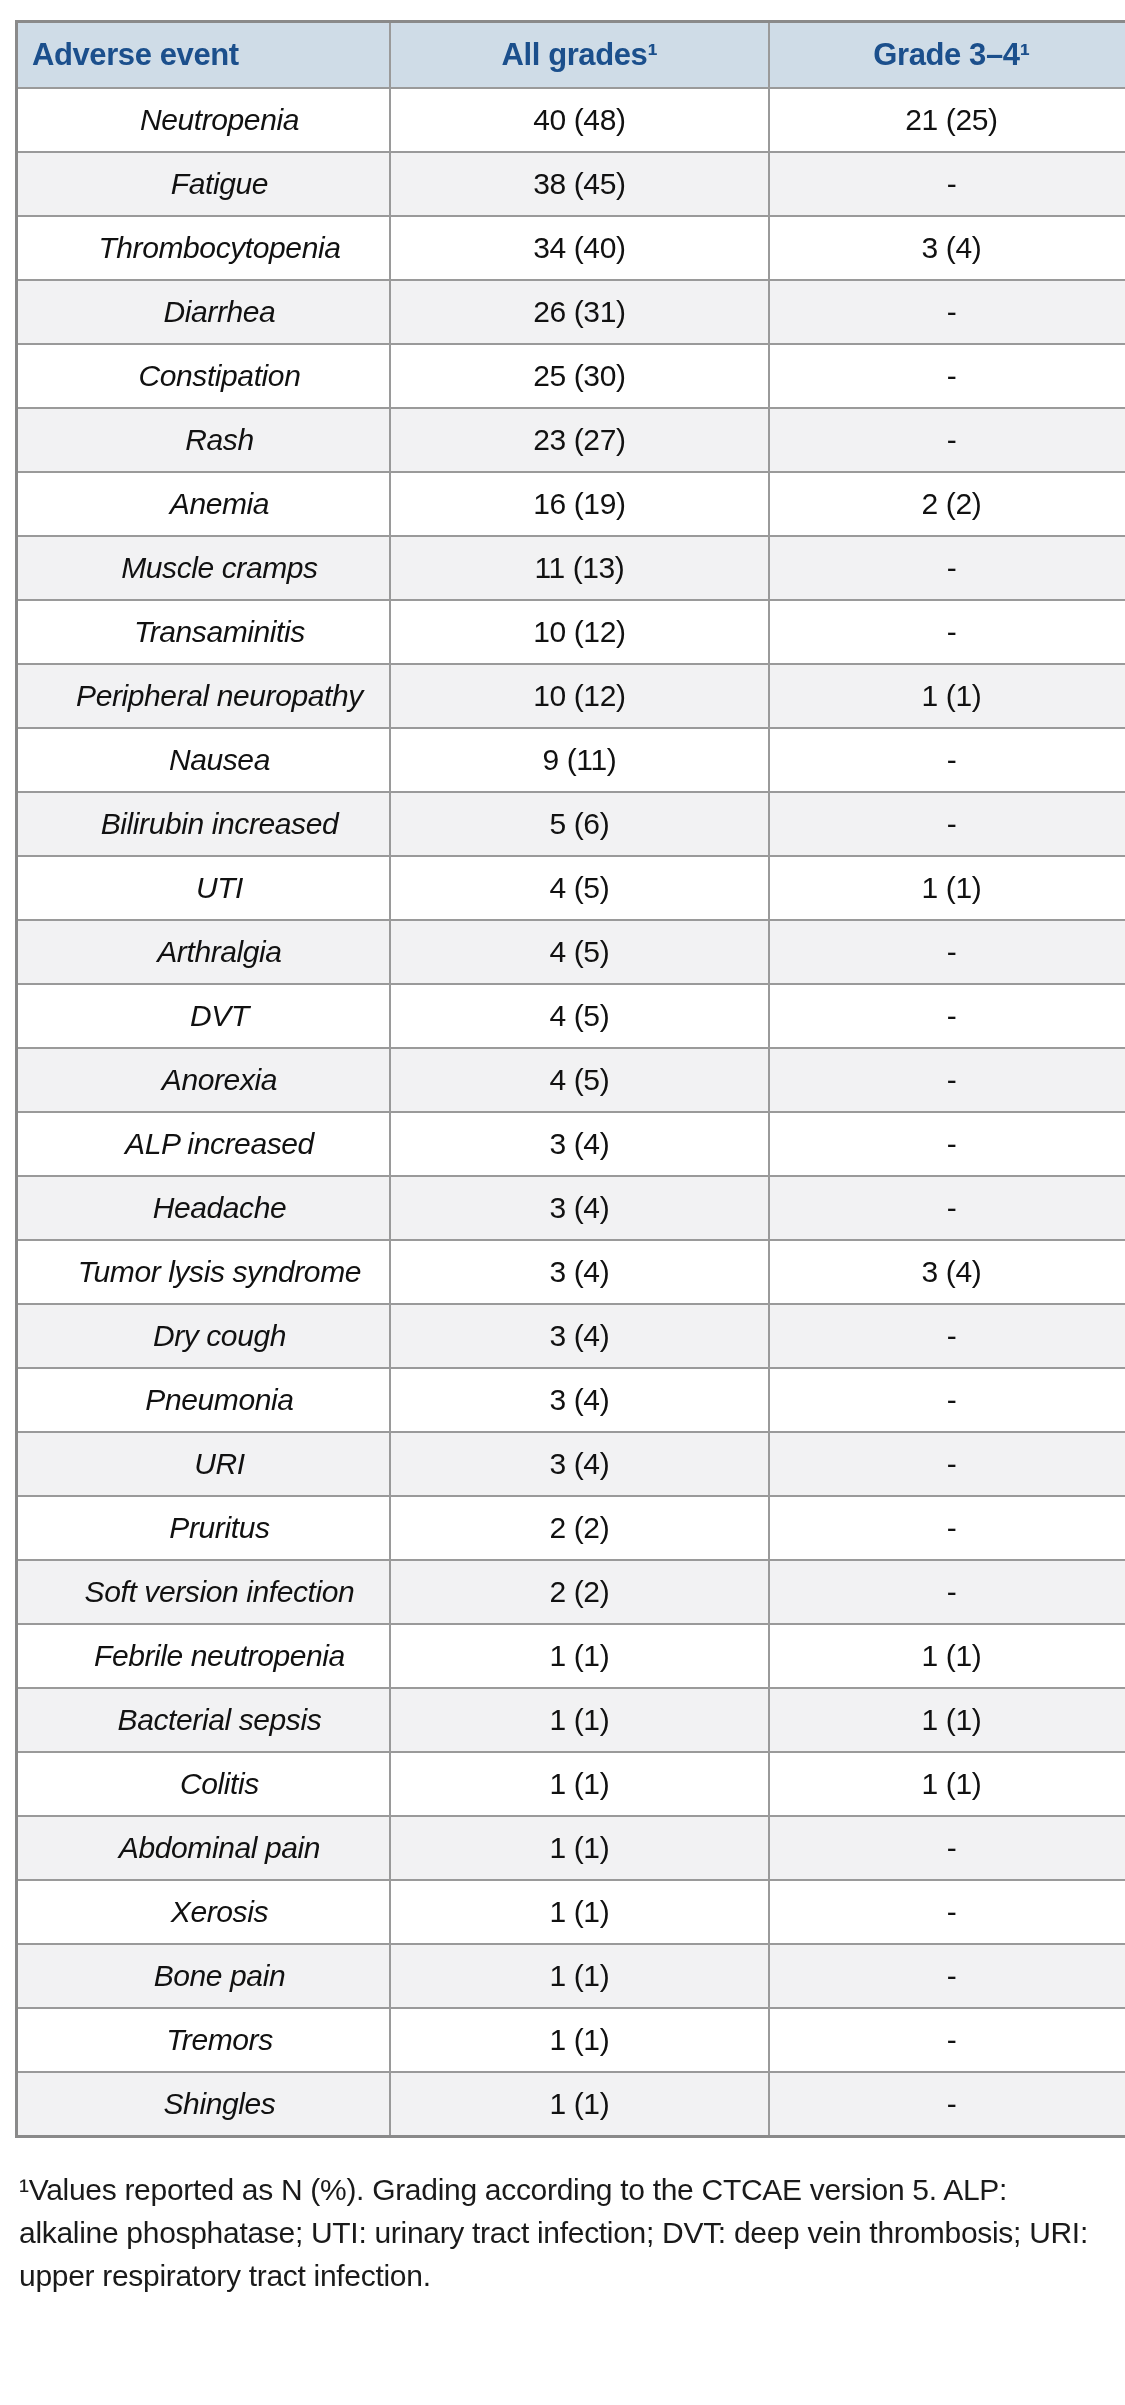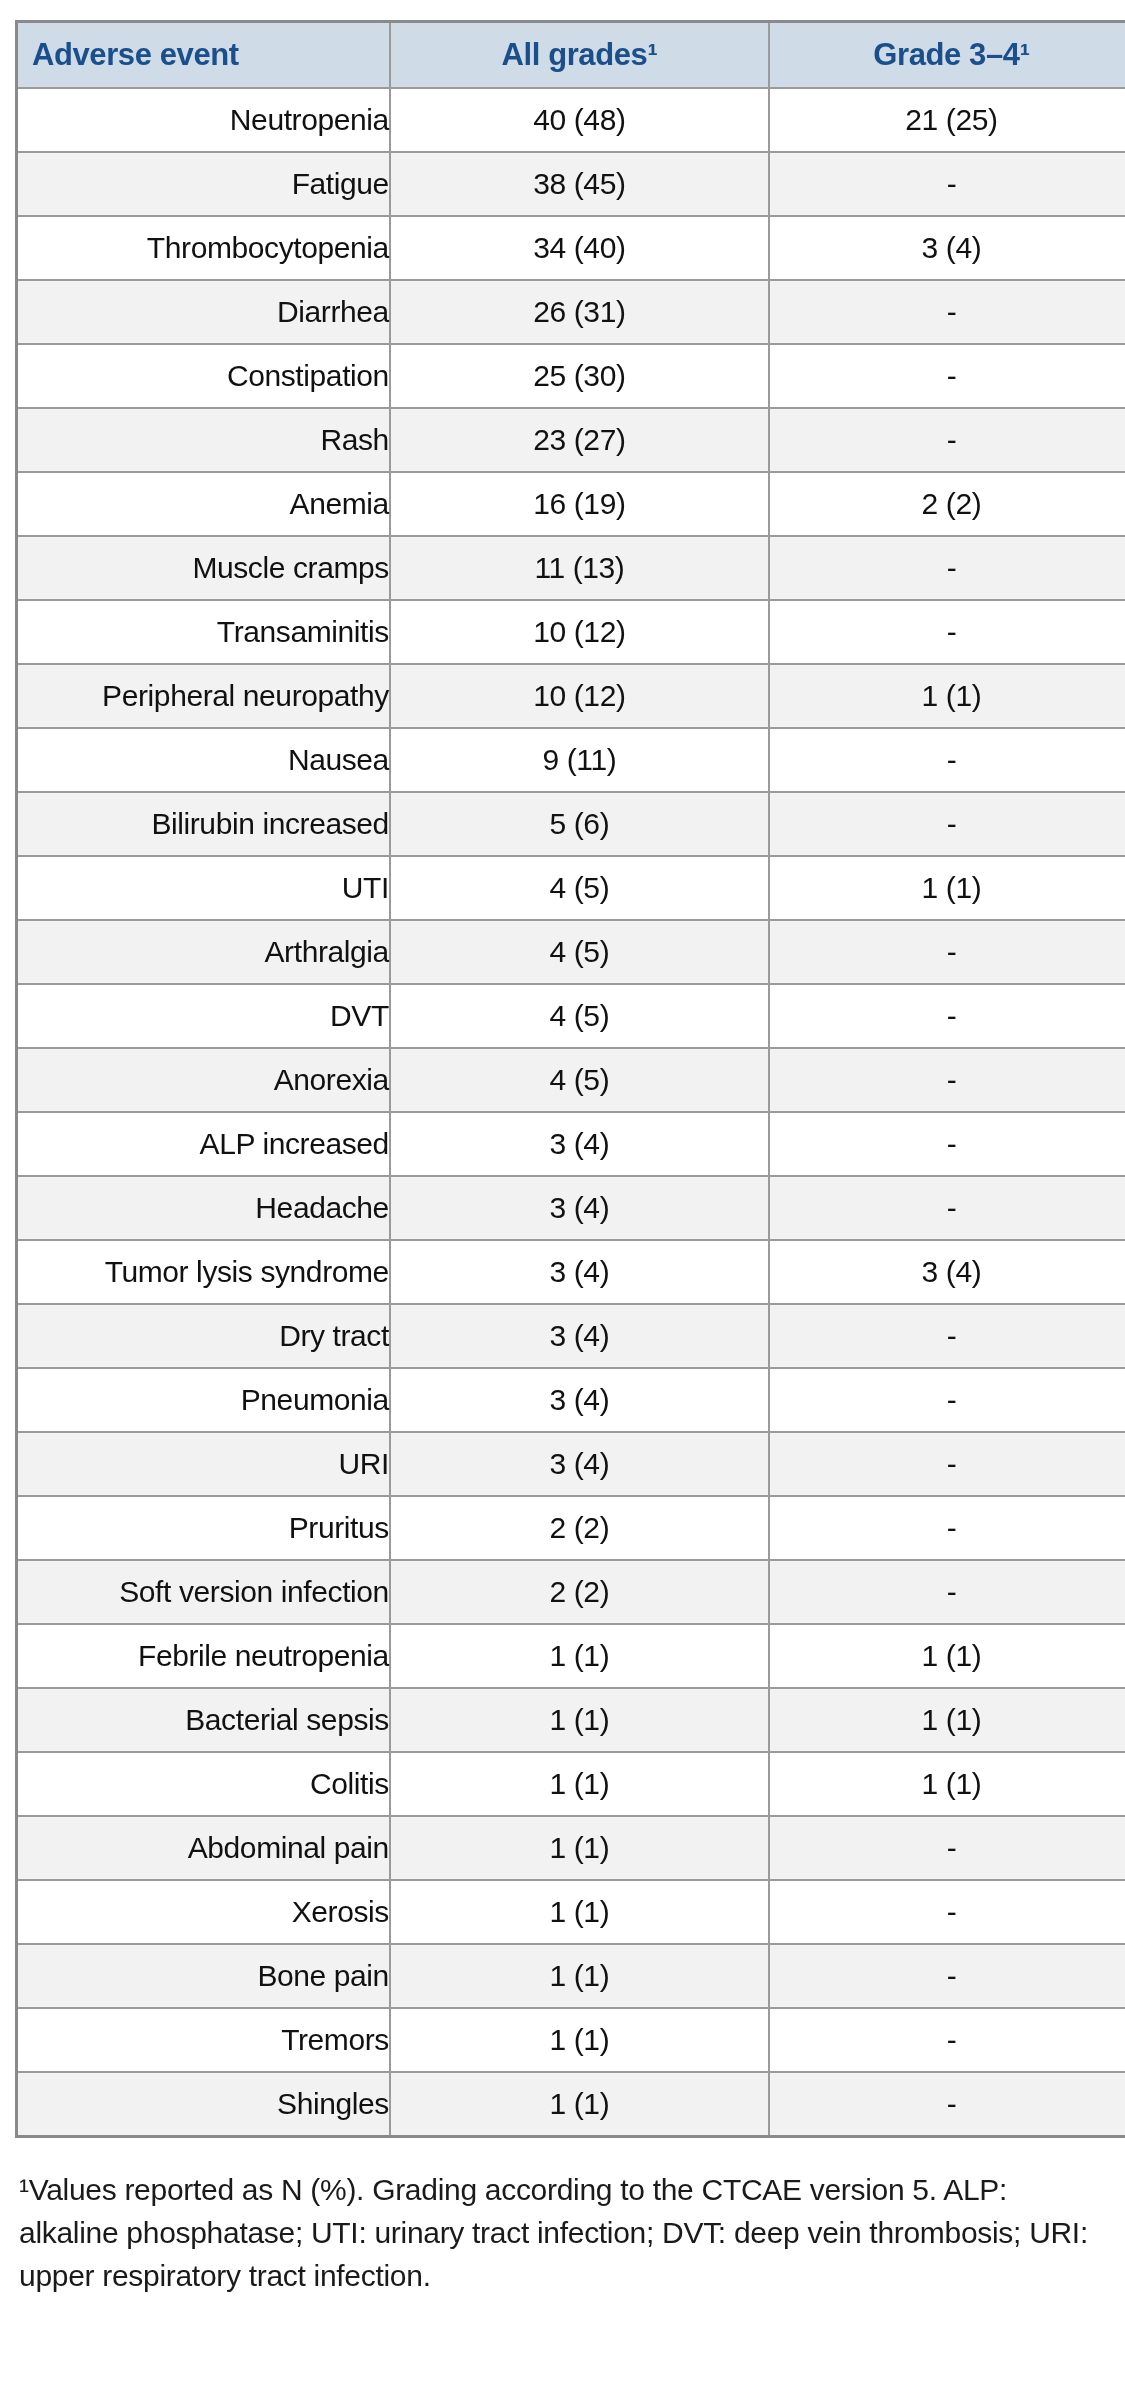--- a/index.html
+++ b/index.html
@@ -38,22 +38,23 @@
     padding-left: 14px;
   }
   table.ae-table td {
     font-size: 30px;
     color: #111111;
     height: 62px;
     padding: 0;
     background: #ffffff;
   }
   table.ae-table td.col-event {
-    text-align: right;
+    text-align: center;
     padding-left: 32px;
+    font-style: italic;
   }
   table.ae-table td.col-num {
     text-align: center;
   }
   table.ae-table tbody tr:nth-child(even) td {
     background: #f2f2f3;
   }
   .footnote {
     margin: 30px 15px 0 19px;
     width: 1095px;
@@ -170,21 +171,21 @@
           <td class="col-event">Headache</td>
           <td class="col-num">3 (4)</td>
           <td class="col-num">-</td>
         </tr>
         <tr>
           <td class="col-event">Tumor lysis syndrome</td>
           <td class="col-num">3 (4)</td>
           <td class="col-num">3 (4)</td>
         </tr>
         <tr>
-          <td class="col-event">Dry tract</td>
+          <td class="col-event">Dry cough</td>
           <td class="col-num">3 (4)</td>
           <td class="col-num">-</td>
         </tr>
         <tr>
           <td class="col-event">Pneumonia</td>
           <td class="col-num">3 (4)</td>
           <td class="col-num">-</td>
         </tr>
         <tr>
           <td class="col-event">URI</td>

